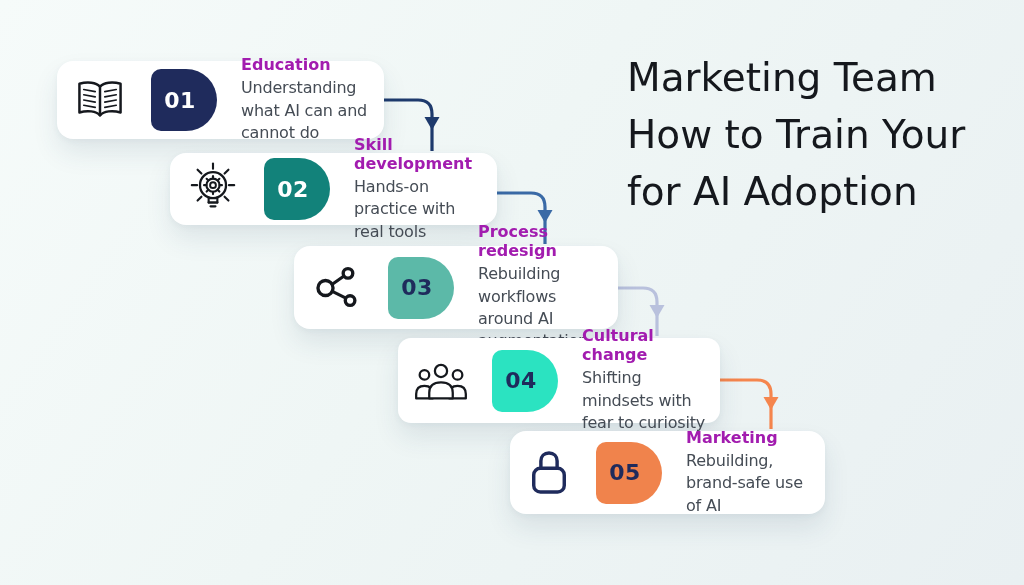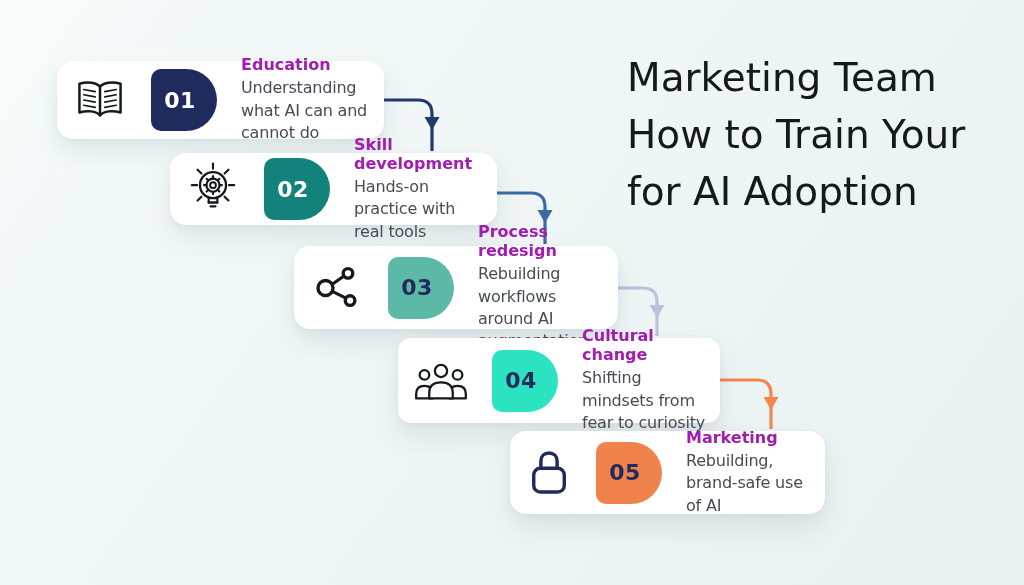--- a/index.html
+++ b/index.html
@@ -210,21 +210,21 @@
           <circle cx="31" cy="11.5" r="7" stroke-width="2.6"></circle>
           <path d="M17.5 43 V36.5 C17.5 28 23 24.5 31 24.5 C39 24.5 44.5 28 44.5 36.5 V43 Z" stroke-width="2.6"></path>
         </g>
       </svg>
     </div>
     <div class="badge" style="background: rgb(43, 227, 193); color: rgb(31, 43, 92);">
       <span>04</span>
     </div>
     <div class="texts">
       <div class="step-title">Cultural change</div>
-      <div class="step-desc">Shifting mindsets from fear to curiosity</div>
+      <div class="step-desc">Shifting mindsets with fear to curiosity</div>
     </div>
   </div>
 
   <div class="card card-5">
     <div class="icon-wrap">
       <svg width="42" height="50" viewBox="0 0 44 52">
         <g fill="none" stroke-linecap="round" stroke-linejoin="round" stroke="#1f2b5c">
           <rect x="6" y="21" width="32" height="25" rx="7" stroke-width="3.6"></rect>
           <path d="M13.5 21 V13.5 C13.5 8.5 17 5 22 5 C27 5 30.5 8.5 30.5 13.5 V21" stroke-width="3.6"></path>
         </g>

